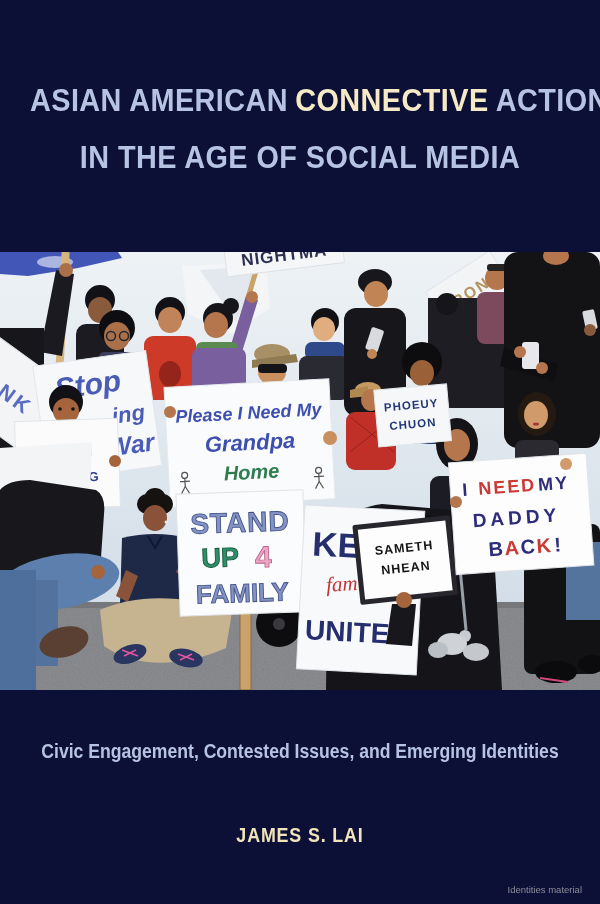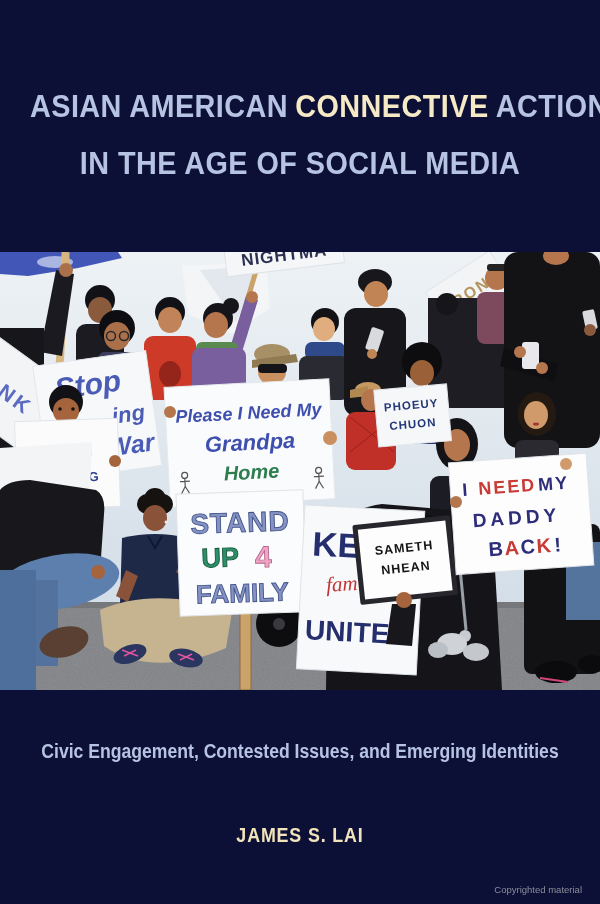--- a/index.html
+++ b/index.html
@@ -1,18 +1,18 @@
 <!DOCTYPE html>
 <html><head>
 <meta charset="utf-8">
 <style>
   html,body{margin:0;padding:0;}
   body{width:600px;height:904px;background:#0d1036;font-family:"Liberation Sans",sans-serif;}
   .cover{position:relative;width:600px;height:904px;background:#0d1036;overflow:hidden;}
-  .title-block{position:absolute;top:82px;left:0;width:600px;text-align:center;margin-top:6px;}
+  .title-block{position:absolute;top:82px;left:0;width:600px;text-align:center;}
   .title-line{font-weight:bold;font-size:32px;line-height:36px;letter-spacing:.5px;color:#b7c3e2;
               white-space:nowrap;transform:scaleX(.9);transform-origin:50% 50%;}
   .title-line.second{margin-top:21px;}
   .hl-cream{color:#f6eac6;}
   .word-gap{margin:0 8px;}
   .photo-wrap{position:absolute;top:252px;left:0;width:600px;height:438px;}
   .subtitle{position:absolute;top:740px;left:0;width:600px;text-align:center;font-weight:bold;
             font-size:20px;color:#b7c3e2;white-space:nowrap;transform:scaleX(.88);transform-origin:50% 50%;}
   .author{position:absolute;top:823px;left:0;width:600px;text-align:center;font-weight:bold;
           font-size:21px;letter-spacing:1px;color:#f2e4ba;transform:scaleX(.85);transform-origin:50% 50%;}
@@ -312,14 +312,14 @@
         <text x="534" y="302" font-size="20" font-weight="bold" fill="#c93a35">K</text>
         <text x="552" y="302" font-size="20" font-weight="bold" fill="#2d2d7a">!</text>
       </g>
       <circle cx="456" cy="250" r="6" fill="#b5764e"></circle>
       <circle cx="566" cy="212" r="6" fill="#d09a6a"></circle>
     </svg>
   </div>
 
   <div class="subtitle">Civic Engagement, Contested Issues, and Emerging Identities</div>
   <div class="author">JAMES S. LAI</div>
-  <div class="copyright">Copyrighted material</div>
+  <div class="copyright">Identities material</div>
 </div>
 
 </body></html>

